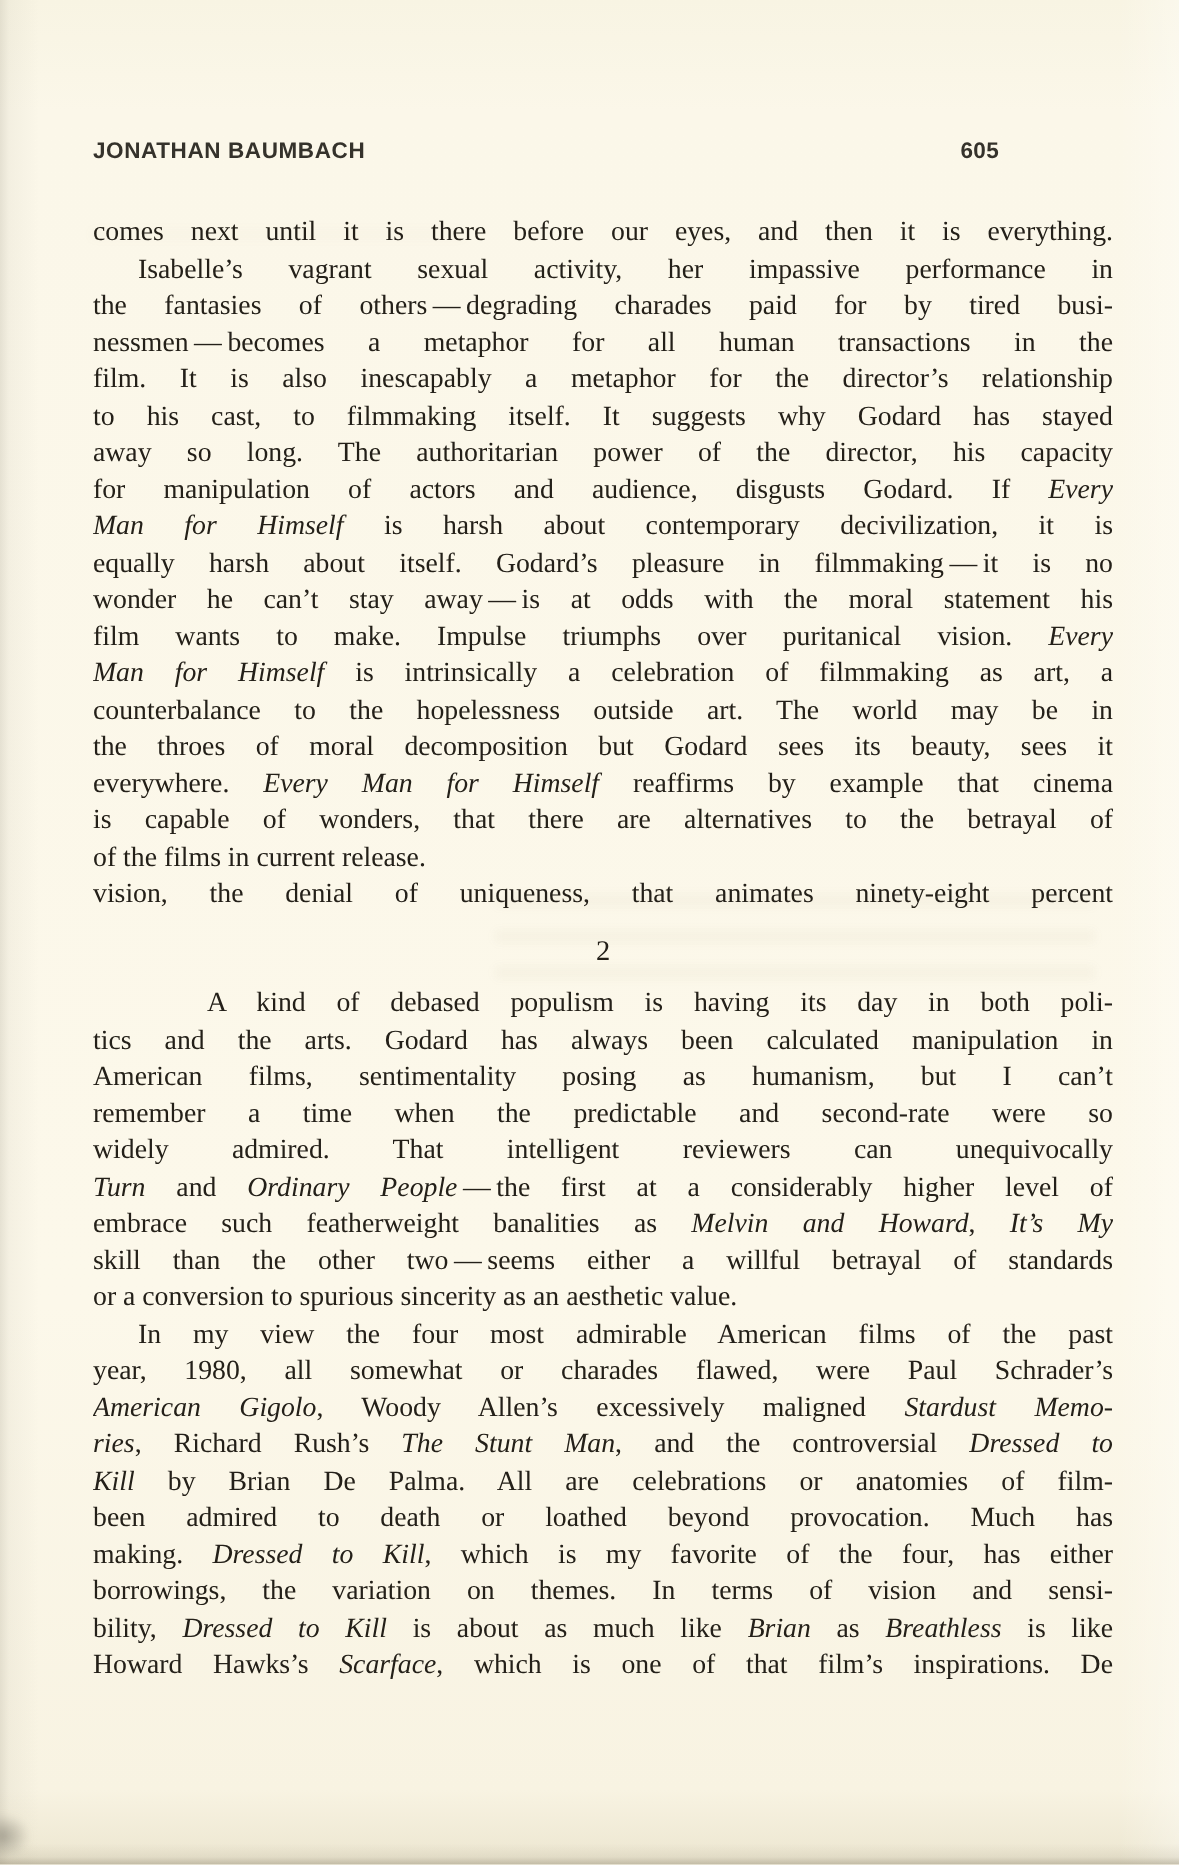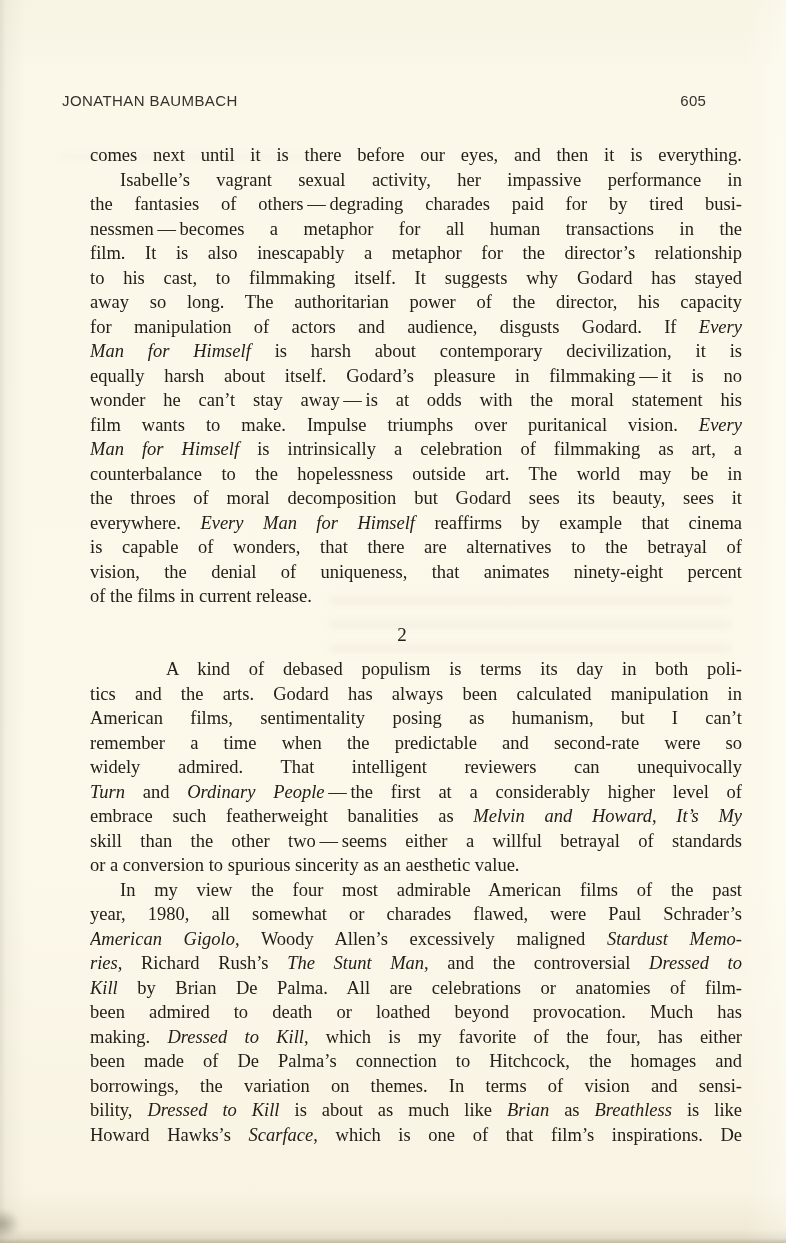--- a/index.html
+++ b/index.html
@@ -60,47 +60,46 @@
   .running-header {
     position: absolute;
     top: 92px;
     left: 62px;
     width: 680px;
     display: flex;
     justify-content: space-between;
     align-items: center;
     font-family: "Liberation Sans", sans-serif;
     font-size: 15px;
-    font-weight: 400;
+    font-weight: 700;
     letter-spacing: 0.4px;
     color: #35322b;
     gap: 24px;
   }
   .running-header .page-number {
-    margin-right: 36px;
+    margin-right: 76px;
     letter-spacing: 0.2px;
   }
 
   .text-column {
     position: absolute;
     top: 143px;
     left: 62px;
     width: 680px;
     font-size: 18.5px;
     line-height: 24.5px;
     color: #242019;
   }
   .paragraph { margin: 0; }
   .pline {
     text-align: justify;
     text-align-last: justify;
     text-justify: inter-word;
     height: 24.5px;
     overflow: hidden;
-    margin-left: 28px;
   }
   .pline.nojust {
     text-align-last: left;
   }
   .section-heading {
     text-align: center;
     margin: 14px 0 10px 0;
     font-size: 19px;
   }
   i { }
@@ -131,44 +130,43 @@
         <div class="pline">for manipulation of actors and audience, disgusts Godard. If <i>Every</i></div>
         <div class="pline"><i>Man for Himself</i> is harsh about contemporary decivilization, it is</div>
         <div class="pline">equally harsh about itself. Godard’s pleasure in filmmaking — it is no</div>
         <div class="pline">wonder he can’t stay away — is at odds with the moral statement his</div>
         <div class="pline">film wants to make. Impulse triumphs over puritanical vision. <i>Every</i></div>
         <div class="pline"><i>Man for Himself</i> is intrinsically a celebration of filmmaking as art, a</div>
         <div class="pline">counterbalance to the hopelessness outside art. The world may be in</div>
         <div class="pline">the throes of moral decomposition but Godard sees its beauty, sees it</div>
         <div class="pline">everywhere. <i>Every Man for Himself</i> reaffirms by example that cinema</div>
         <div class="pline">is capable of wonders, that there are alternatives to the betrayal of</div>
+        <div class="pline nojust">of the films in current release.</div>
         <div class="pline">vision, the denial of uniqueness, that animates ninety-eight percent</div>
-        <div class="pline nojust">of the films in current release.</div>
       </div>
       <div class="section-heading">2</div>
       <div class="paragraph">
-        <div class="pline" style="text-indent: 76px;">A kind of debased populism is terms its day in both poli-</div>
+        <div class="pline" style="text-indent: 76px;">A kind of debased populism is having its day in both poli-</div>
         <div class="pline">tics and the arts. Godard has always been calculated manipulation in</div>
         <div class="pline">American films, sentimentality posing as humanism, but I can’t</div>
         <div class="pline">remember a time when the predictable and second-rate were so</div>
         <div class="pline">widely admired. That intelligent reviewers can unequivocally</div>
         <div class="pline"><i>Turn</i> and <i>Ordinary People</i> — the first at a considerably higher level of</div>
         <div class="pline">embrace such featherweight banalities as <i>Melvin and Howard</i>, <i>It’s My</i></div>
         <div class="pline">skill than the other two — seems either a willful betrayal of standards</div>
         <div class="pline nojust">or a conversion to spurious sincerity as an aesthetic value.</div>
       </div>
       <div class="paragraph">
         <div class="pline" style="text-indent: 30px;">In my view the four most admirable American films of the past</div>
         <div class="pline">year, 1980, all somewhat or charades flawed, were Paul Schrader’s</div>
         <div class="pline"><i>American Gigolo</i>, Woody Allen’s excessively maligned <i>Stardust Memo-</i></div>
         <div class="pline"><i>ries</i>, Richard Rush’s <i>The Stunt Man</i>, and the controversial <i>Dressed to</i></div>
         <div class="pline"><i>Kill</i> by Brian De Palma. All are celebrations or anatomies of film-</div>
         <div class="pline">been admired to death or loathed beyond provocation. Much has</div>
         <div class="pline">making. <i>Dressed to Kill</i>, which is my favorite of the four, has either</div>
-        <div class="pline">been made of De Palma’s connection to Hitchcock, the homages and</div>
         <div class="pline">borrowings, the variation on themes. In terms of vision and sensi-</div>
         <div class="pline">bility, <i>Dressed to Kill</i> is about as much like <i>Brian</i> as <i>Breathless</i> is like</div>
         <div class="pline">Howard Hawks’s <i>Scarface</i>, which is one of that film’s inspirations. De</div>
       </div>
     </div>
 
   <div class="corner-smudge"></div>
 </div>
 
 </body></html>

